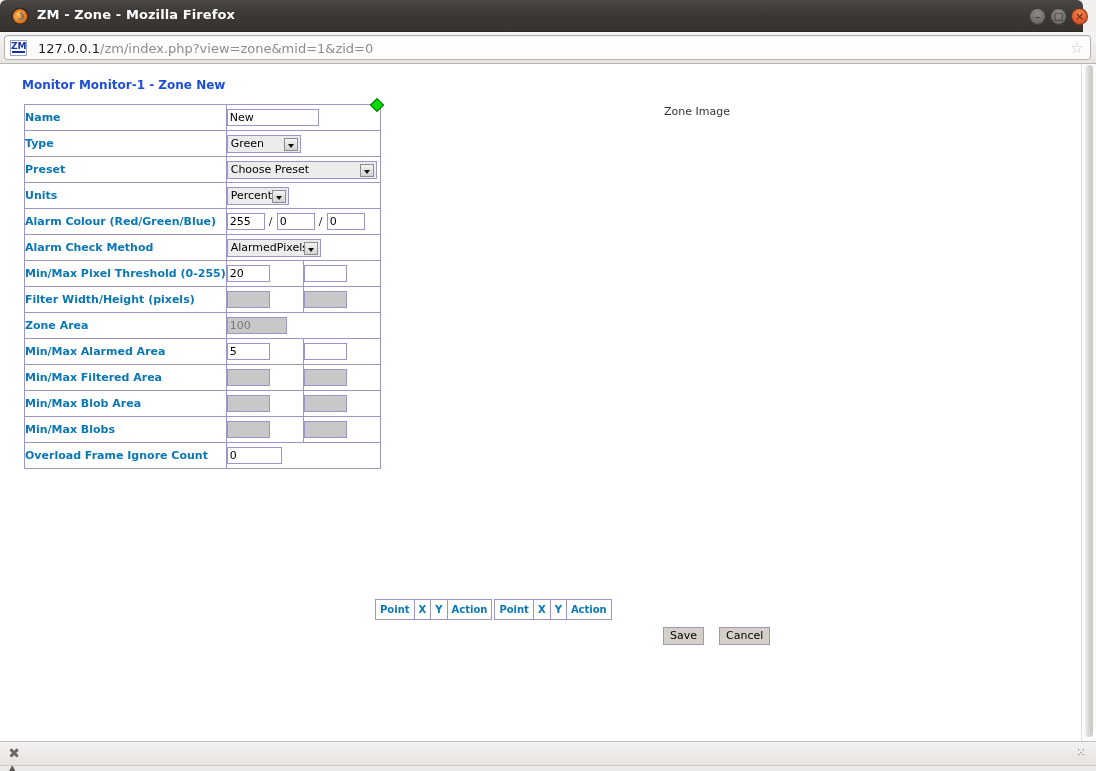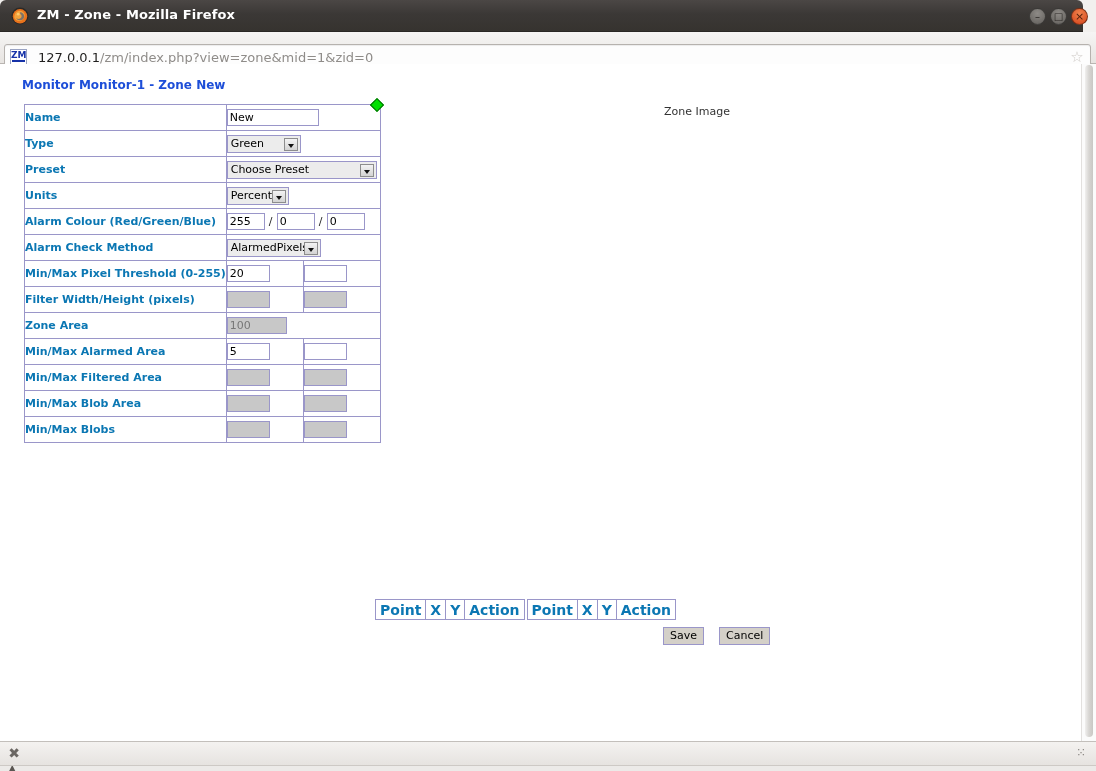--- a/index.html
+++ b/index.html
@@ -79,21 +79,20 @@
   }
   #urlbar {
     position: absolute;
     left: 4px; top: 3px;
     width: 1087px; height: 25px;
     background: #fdfdfd;
     border: 1px solid #b6b2ae;
     border-radius: 3px;
     box-sizing: border-box;
     box-shadow: inset 0 1px 1px rgba(0,0,0,.07);
-    margin-top: 9px;
   }
   #favicon {
     position: absolute;
     left: 5px; top: 4px;
     width: 17px; height: 16px;
     background: #ffffff;
     border: 1px solid #9aa3c2;
     box-sizing: border-box;
     color: #1632a8;
     font-size: 9px;
@@ -276,21 +275,21 @@
     position: absolute;
     left: 375px; top: 599px;
     display: flex;
     gap: 2px;
   }
   .points-table {
     border-collapse: collapse;
   }
   .points-table th {
     border: 1px solid #9a96c9;
-    font-size: 14px;
+    font-size: 10px;
     font-weight: bold;
     color: #0b77b3;
     padding: 1px 4px;
     height: 17px;
     background: #ffffff;
     white-space: nowrap;
     margin-left: 6px;
   }
 
   
@@ -465,20 +464,24 @@
         </tr>
         <tr>
           <td class="lbl">Min/Max Blob Area</td>
           <td class="val dual"><input type="text" class="txt w-num disabled" disabled="" value="" style=""></td>
           <td class="val dual"><input type="text" class="txt w-num disabled" disabled="" value="" style=""></td>
         </tr>
         <tr>
           <td class="lbl">Min/Max Blobs</td>
           <td class="val dual"><input type="text" class="txt w-num disabled" disabled="" value="" style=""></td>
           <td class="val dual"><input type="text" class="txt w-num disabled" disabled="" value="" style=""></td>
+        </tr>
+        <tr>
+          <td class="lbl">Overload Frame Ignore Count</td>
+          <td class="val" colspan="2"><input type="text" class="txt w-num-wide" value="0" style=""></td>
         </tr>
       </tbody>
   </table>
 
   <div id="zone-marker"></div>
 
   <div id="zone-image-alt">Zone Image</div>
 
   <div id="points-wrap">
       <table class="points-table">

